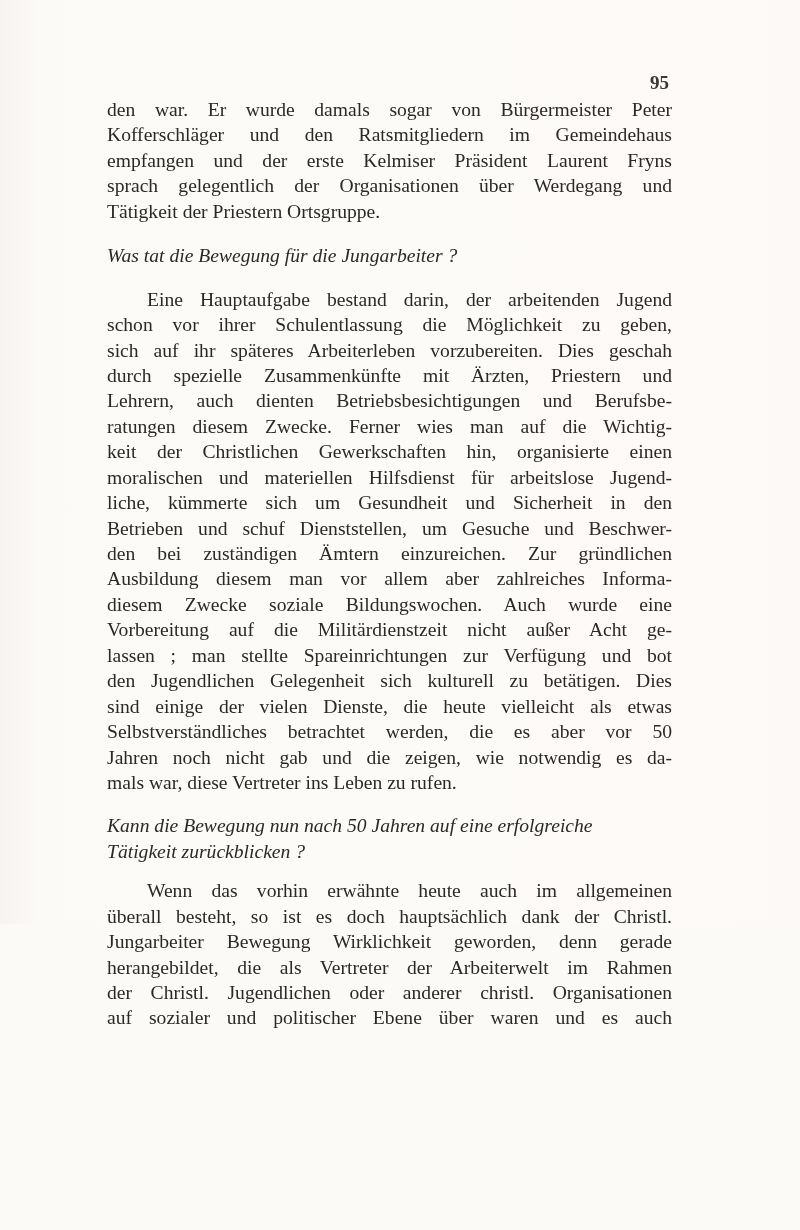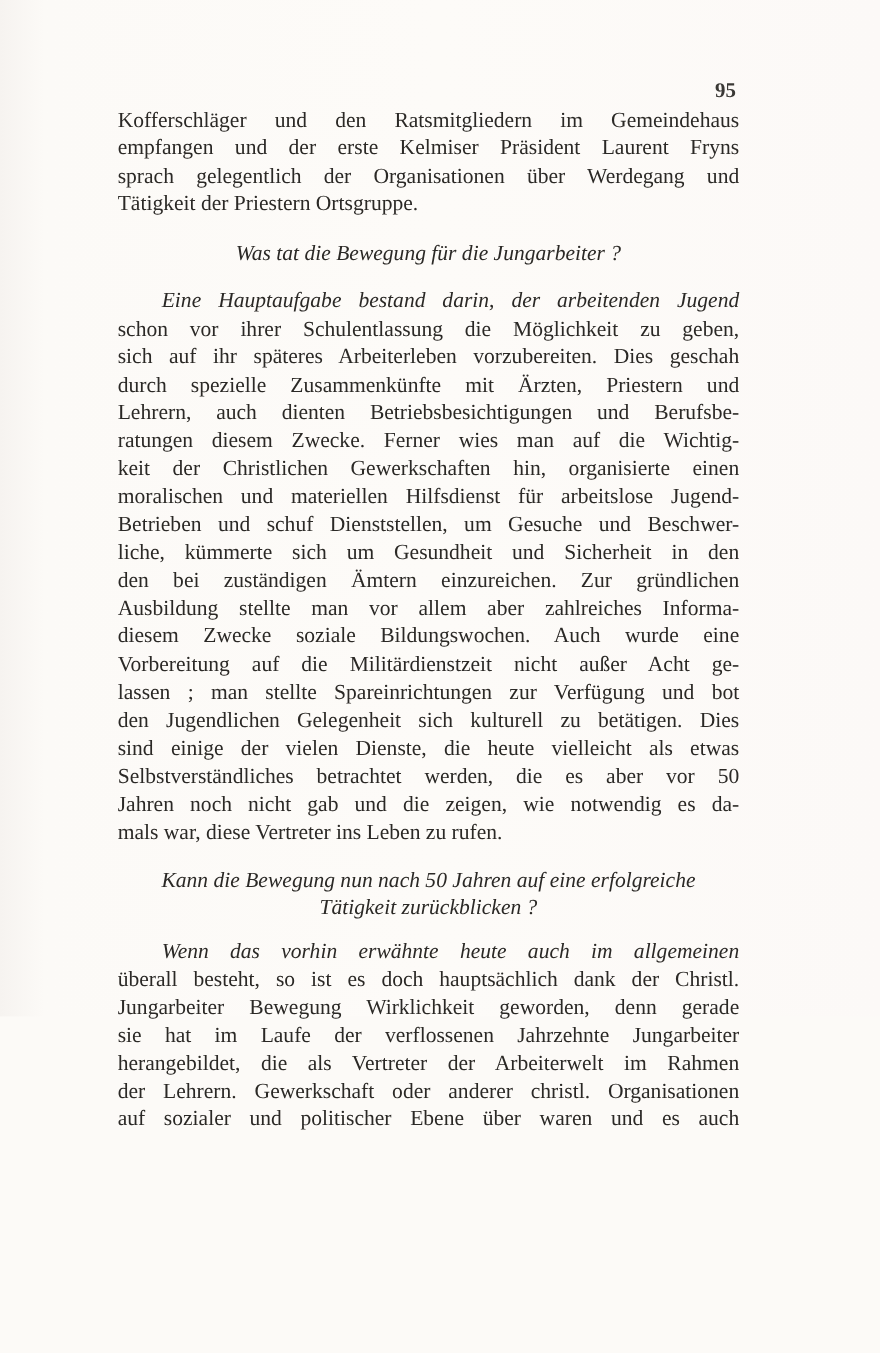--- a/index.html
+++ b/index.html
@@ -23,76 +23,76 @@
     position: absolute; left: 107px; top: 97px; width: 565px;
     font-family: "Liberation Serif", serif;
     font-size: 19.6px; line-height: 25.45px;
   }
   .line {
     display: block; white-space: nowrap;
     text-align: justify; text-align-last: justify;
     height: 25.45px;
   }
   .line.last { text-align-last: left; }
-  .line.indent { padding-left: 40px; font-style: italic; }
+  .line.indent { padding-left: 40px; }
   .heading {
-    display: block; text-align: center; font-style: italic;
+    display: block; text-align: left; font-style: italic;
     height: 25.45px; white-space: nowrap;
   }
   .gap { display: block; }
 </style>
 </head>
 <body>
 
 <div class="page">
   <div class="page-number">95</div>
 
   <div class="text-block">
     <div>
+      <span class="line">den war. Er wurde damals sogar von Bürgermeister Peter</span>
       <span class="line">Kofferschläger und den Ratsmitgliedern im Gemeindehaus</span>
       <span class="line">empfangen und der erste Kelmiser Präsident Laurent Fryns</span>
       <span class="line">sprach gelegentlich der Organisationen über Werdegang und</span>
       <span class="line last">Tätigkeit der Priestern Ortsgruppe.</span>
     </div>
 
     <span class="gap" style="height:19px"></span>
     <span class="heading">Was tat die Bewegung für die Jungarbeiter ?</span>
     <span class="gap" style="height:18px"></span>
 
     <div>
       <span class="line indent">Eine Hauptaufgabe bestand darin, der arbeitenden Jugend</span>
       <span class="line">schon vor ihrer Schulentlassung die Möglichkeit zu geben,</span>
       <span class="line">sich auf ihr späteres Arbeiterleben vorzubereiten. Dies geschah</span>
       <span class="line">durch spezielle Zusammenkünfte mit Ärzten, Priestern und</span>
       <span class="line">Lehrern, auch dienten Betriebsbesichtigungen und Berufsbe-</span>
       <span class="line">ratungen diesem Zwecke. Ferner wies man auf die Wichtig-</span>
       <span class="line">keit der Christlichen Gewerkschaften hin, organisierte einen</span>
       <span class="line">moralischen und materiellen Hilfsdienst für arbeitslose Jugend-</span>
+      <span class="line">liche, kümmerte sich um Gesundheit und Sicherheit in den</span>
       <span class="line">Betrieben und schuf Dienststellen, um Gesuche und Beschwer-</span>
-      <span class="line">liche, kümmerte sich um Gesundheit und Sicherheit in den</span>
       <span class="line">den bei zuständigen Ämtern einzureichen. Zur gründlichen</span>
-      <span class="line">Ausbildung stellte man vor allem aber zahlreiches Informa-</span>
+      <span class="line">Ausbildung diesem man vor allem aber zahlreiches Informa-</span>
       <span class="line">diesem Zwecke soziale Bildungswochen. Auch wurde eine</span>
       <span class="line">Vorbereitung auf die Militärdienstzeit nicht außer Acht ge-</span>
       <span class="line">lassen ; man stellte Spareinrichtungen zur Verfügung und bot</span>
       <span class="line">den Jugendlichen Gelegenheit sich kulturell zu betätigen. Dies</span>
       <span class="line">sind einige der vielen Dienste, die heute vielleicht als etwas</span>
       <span class="line">Selbstverständliches betrachtet werden, die es aber vor 50</span>
       <span class="line">Jahren noch nicht gab und die zeigen, wie notwendig es da-</span>
       <span class="line last">mals war, diese Vertreter ins Leben zu rufen.</span>
     </div>
 
     <span class="gap" style="height:18px"></span>
     <span class="heading">Kann die Bewegung nun nach 50 Jahren auf eine erfolgreiche</span>
     <span class="heading">Tätigkeit zurückblicken ?</span>
     <span class="gap" style="height:14px"></span>
 
     <div>
       <span class="line indent">Wenn das vorhin erwähnte heute auch im allgemeinen</span>
       <span class="line">überall besteht, so ist es doch hauptsächlich dank der Christl.</span>
       <span class="line">Jungarbeiter Bewegung Wirklichkeit geworden, denn gerade</span>
-      <span class="line">sie hat im Laufe der verflossenen Jahrzehnte Jungarbeiter</span>
       <span class="line">herangebildet, die als Vertreter der Arbeiterwelt im Rahmen</span>
-      <span class="line">der Lehrern. Gewerkschaft oder anderer christl. Organisationen</span>
+      <span class="line">der Christl. Jugendlichen oder anderer christl. Organisationen</span>
       <span class="line">auf sozialer und politischer Ebene über waren und es auch</span>
     </div>
   </div>
 </div>
 
 </body></html>

